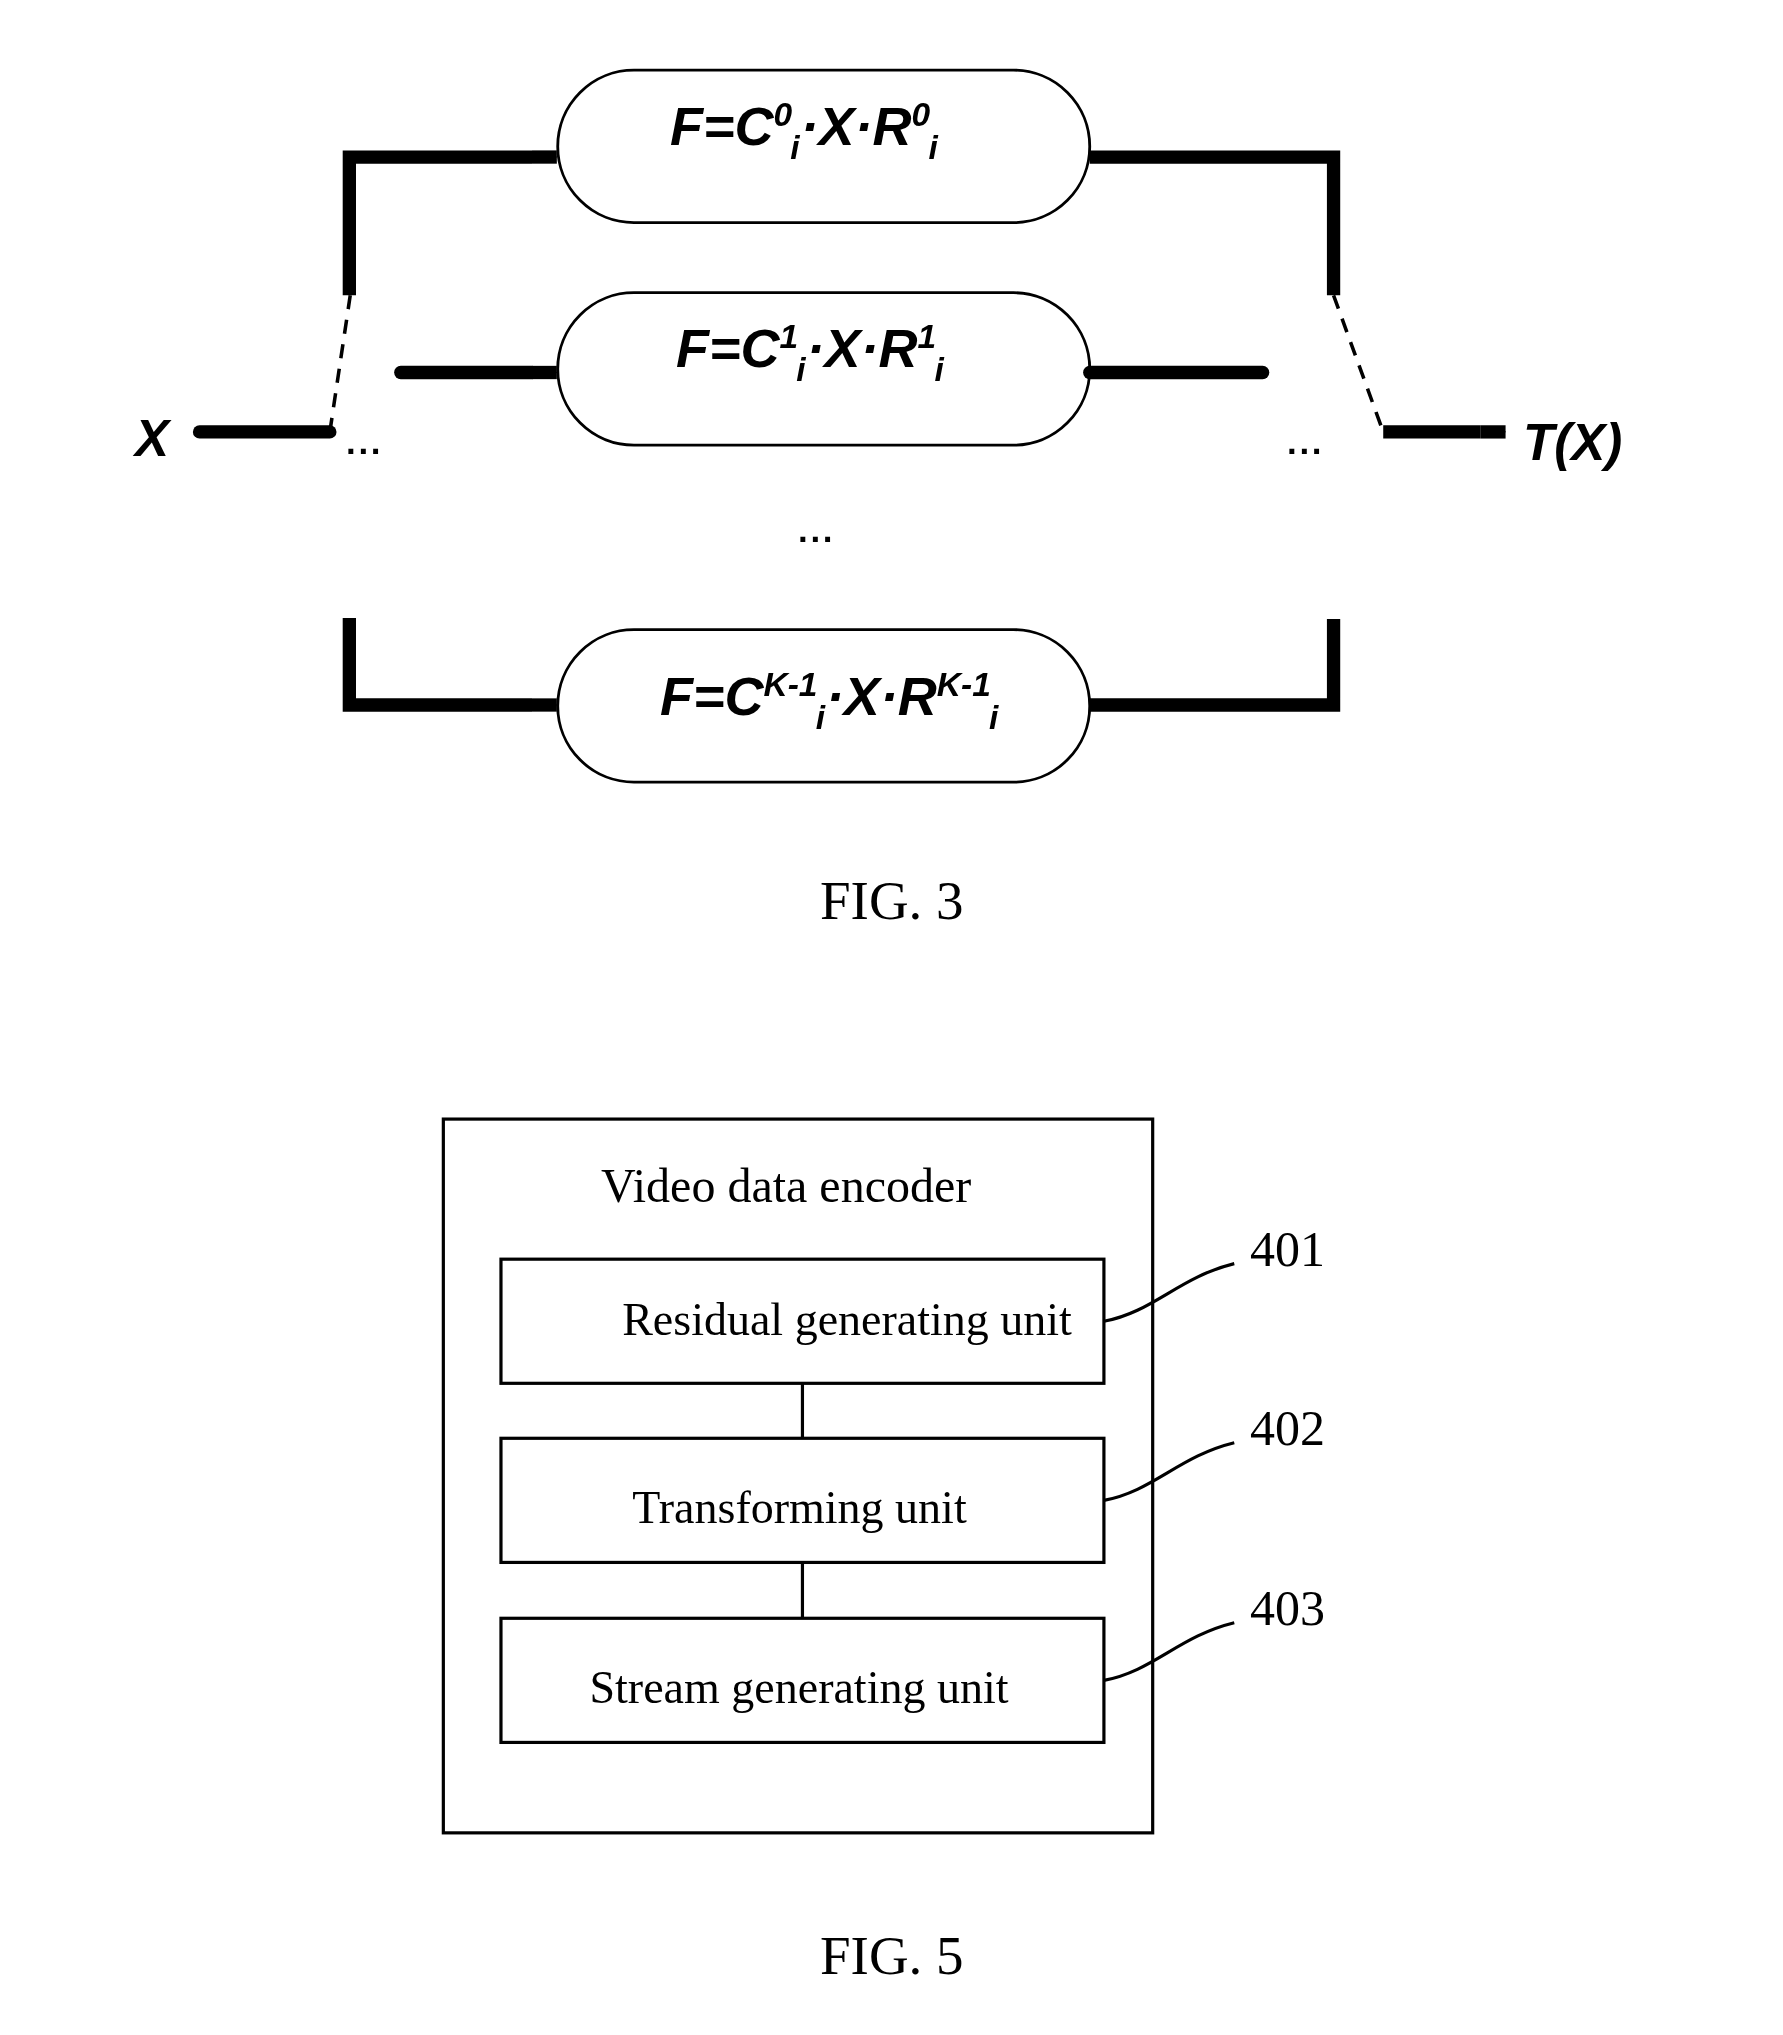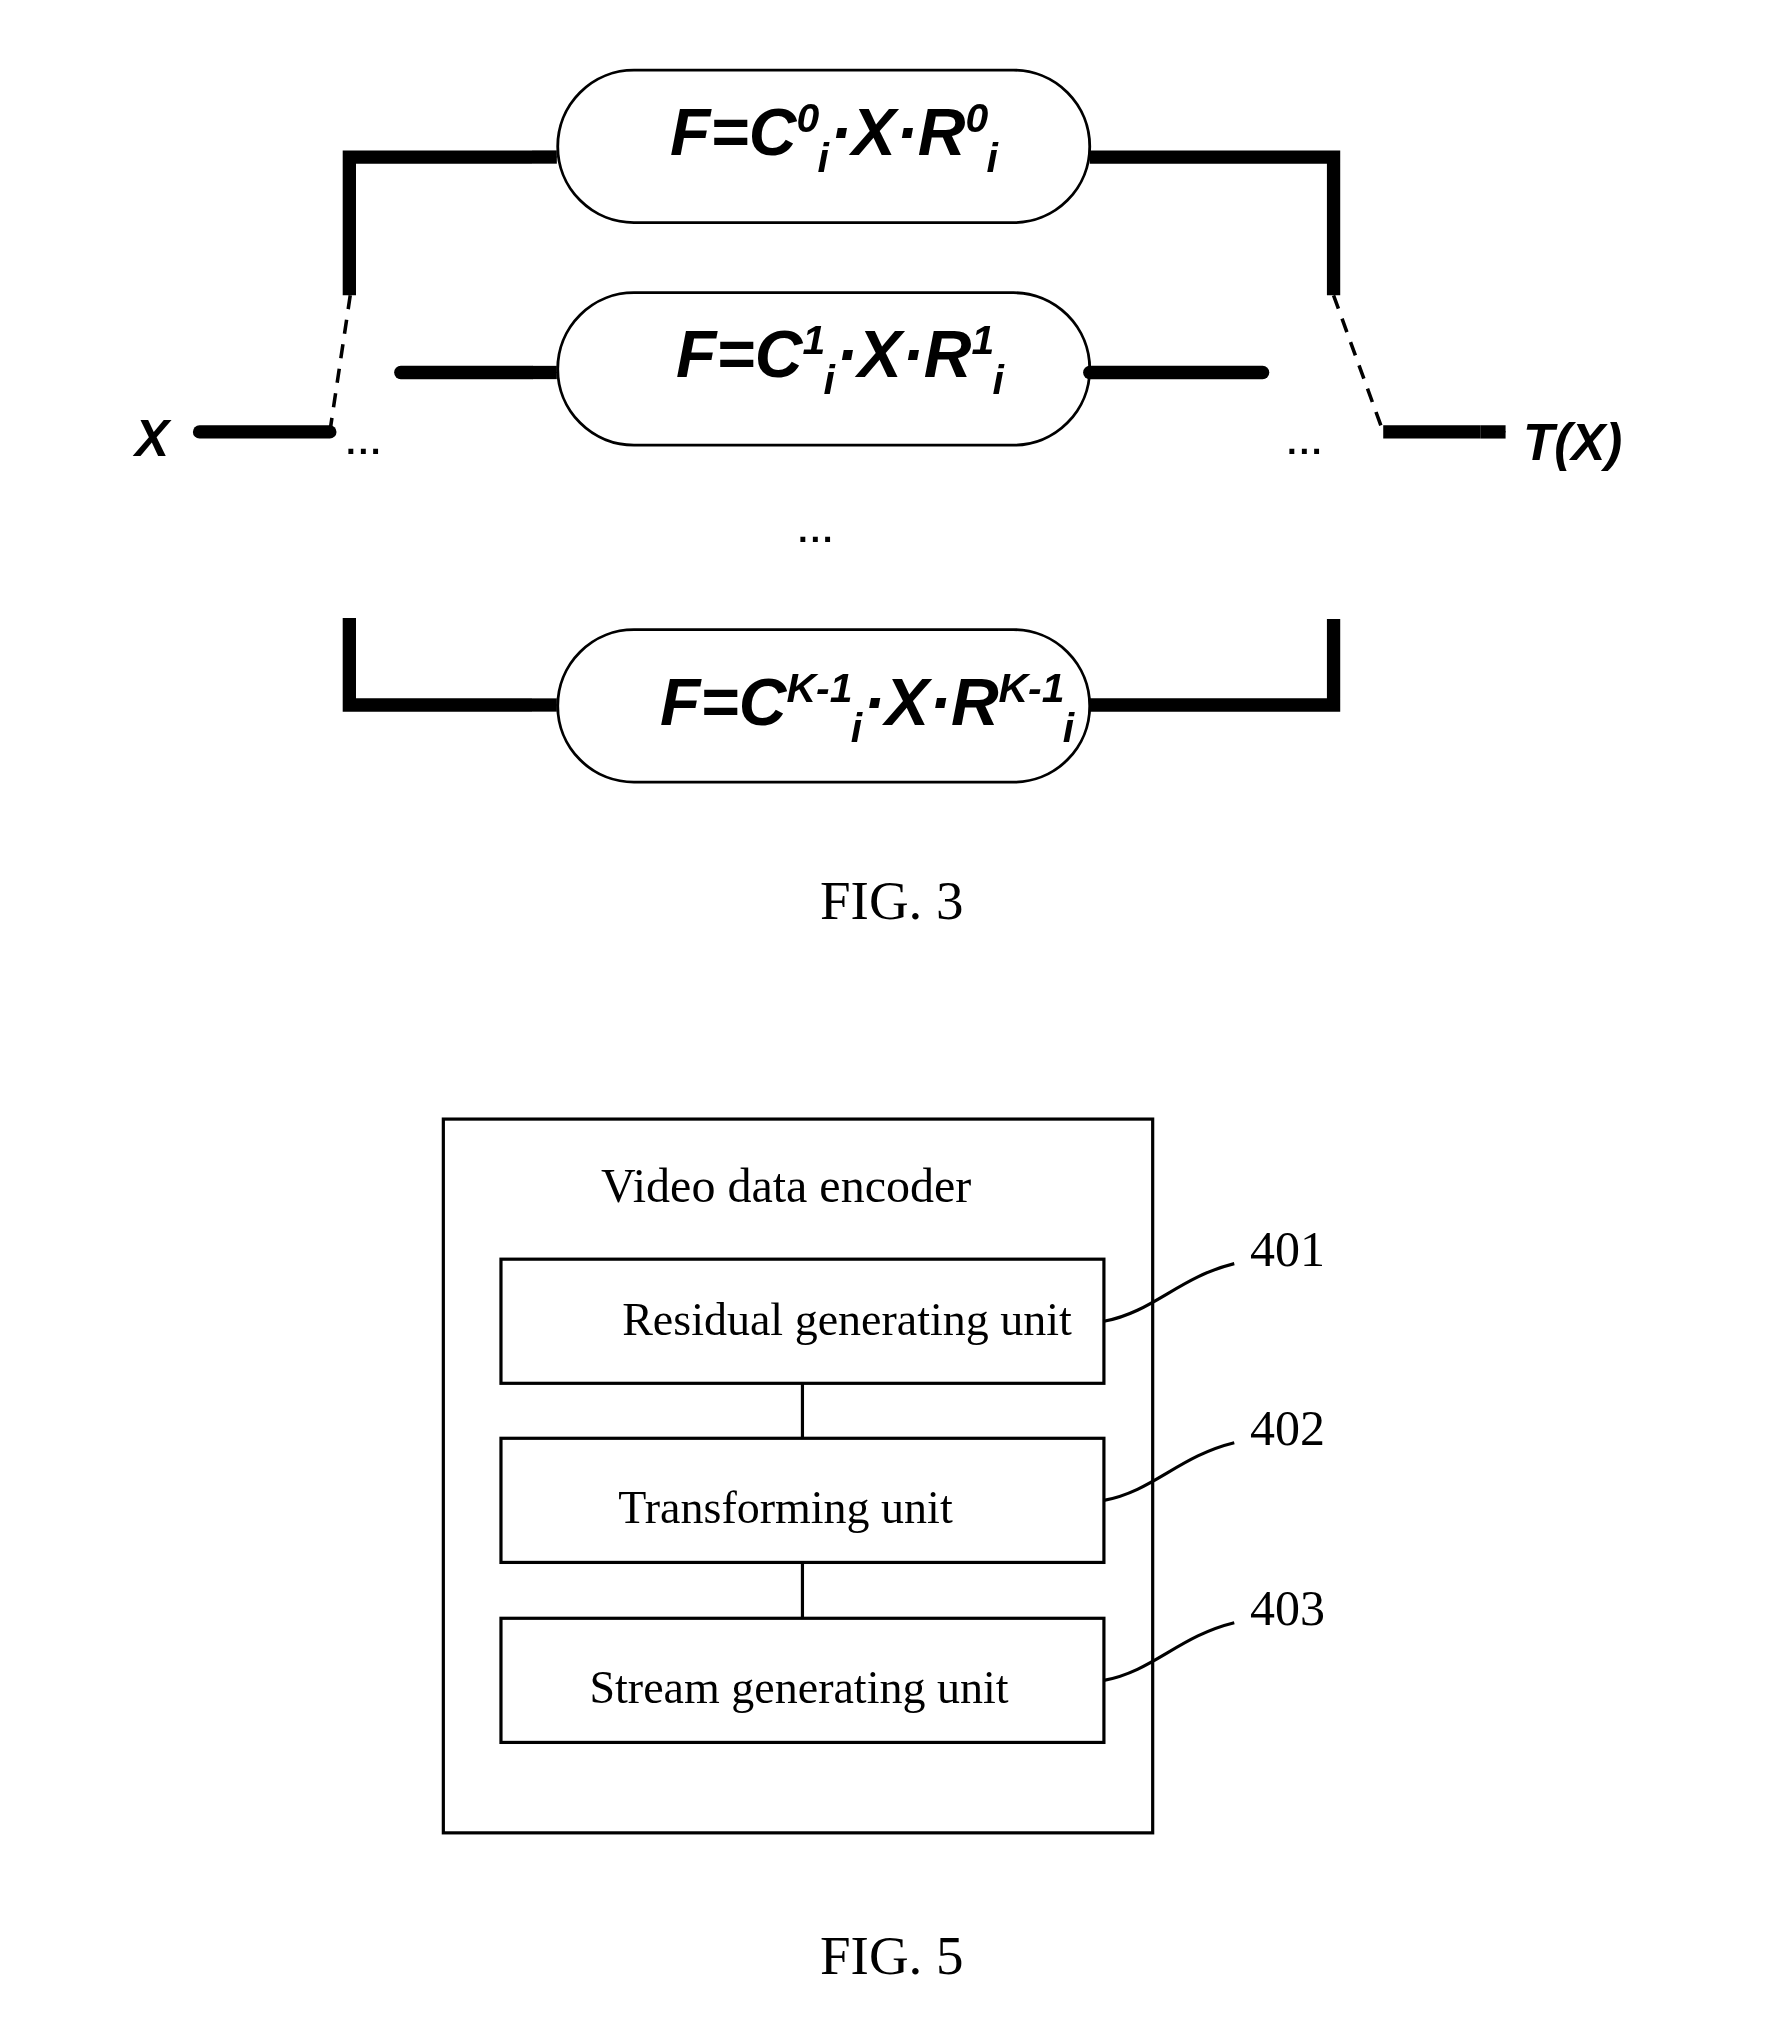--- a/index.html
+++ b/index.html
@@ -27,21 +27,21 @@
     top: 0;
     width: 1784px;
     height: 2036px;
   }
   
   .formula {
     position: absolute;
     font-family: "Liberation Sans", sans-serif;
     font-style: italic;
     font-weight: bold;
-    font-size: 66px;
+    font-size: 54px;
     white-space: nowrap;
     letter-spacing: 0px;
     line-height: 1;
     color: #000;
   }
   .formula sup {
     font-size: 0.62em;
     vertical-align: super;
     line-height: 0;
   }
@@ -107,21 +107,21 @@
   }
   .unit-label {
     position: absolute;
     font-family: "Liberation Serif", serif;
     font-size: 46px;
     white-space: nowrap;
     line-height: 1;
     text-align: center;
   }
   .unit-label-1 { left: 501px; top: 1297px; width: 692px; }
-  .unit-label-2 { left: 516px; top: 1485px; width: 539px; }
+  .unit-label-2 { left: 530px; top: 1485px; width: 539px; }
   .unit-label-3 { left: 501px; top: 1665px; width: 596px; }
 
   .ref-num {
     position: absolute;
     font-family: "Liberation Serif", serif;
     font-size: 50px;
     white-space: nowrap;
     line-height: 1;
   }
   .ref-401 { left: 1250px; top: 1224px; }

